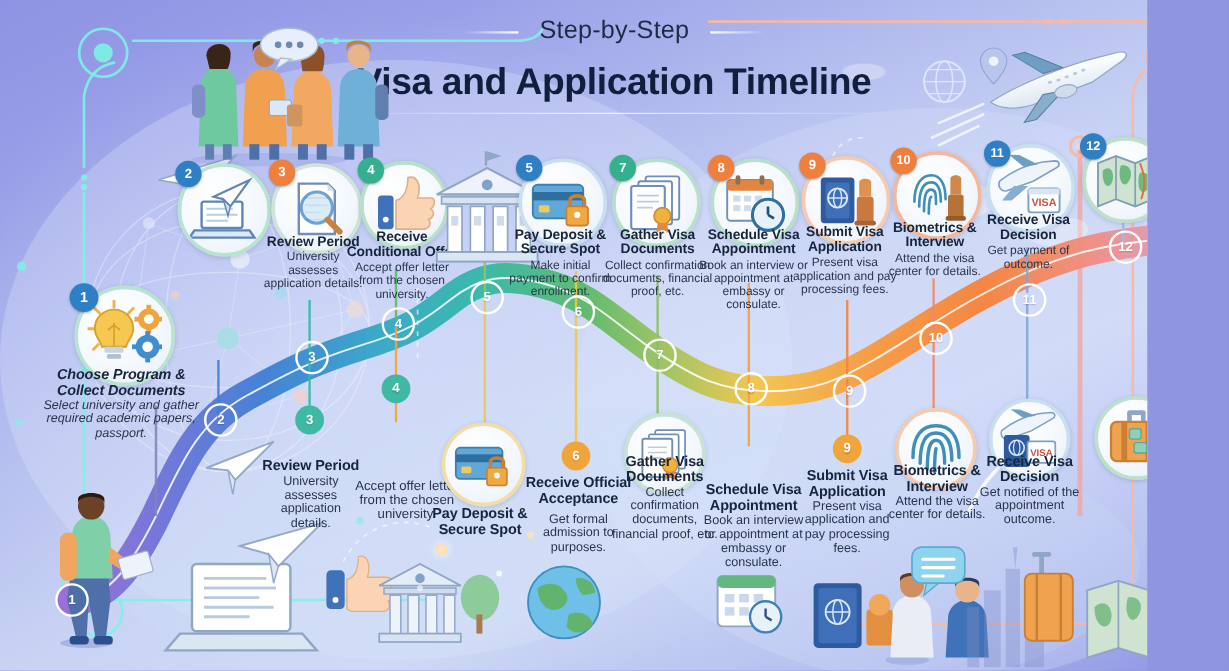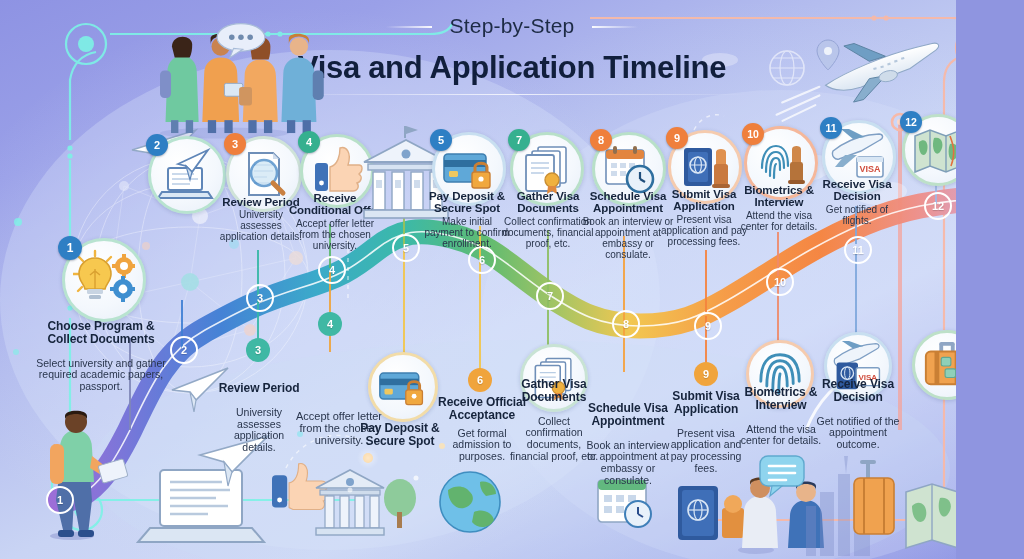--- a/index.html
+++ b/index.html
@@ -21,21 +21,21 @@
   
   .step{position:absolute;text-align:center;}
   .step .ttl{
     font-weight:bold;color:#16243c;line-height:1.08;
     letter-spacing:-.1px;
   }
   .step .desc{color:#29354c;line-height:1.1;}
   .top .ttl{font-size:11.5px;}
   .top .desc{font-size:10px;margin-top:1px;}
   .bot .ttl{font-size:12px;}
-  .bot .desc{font-size:10.5px;margin-top:12px;}
+  .bot .desc{font-size:10.5px;margin-top:1px;}
 
   
   .med{
     position:absolute;border-radius:50%;
     background:radial-gradient(circle at 38% 32%, #ffffff 0%, #f4f8fd 58%, #e7eef8 100%);
     box-shadow:0 1px 4px rgba(40,60,110,.20);
     display:flex;align-items:center;justify-content:center;
     overflow:hidden;
   }
   .med::after{
@@ -703,21 +703,21 @@
       <rect x="26" y="28" width="26" height="20" rx="2.4" fill="#ffffff" stroke="#7f9fc4" stroke-width="1.6"></rect>
       <rect x="26" y="28" width="26" height="5" fill="#d8e6f4"></rect>
       <text x="39" y="43" font-family="'Liberation Sans',sans-serif" font-size="9" font-weight="bold" fill="#d04f3f" text-anchor="middle">VISA</text>
     </svg>
   </div>
   <div class="badge" style="left:820px;top:117px;width:22px;height:22px;font-size:10.5px;background:#2e7fc4;">
       <span>11</span>
     </div>
   <div class="step top" style="left:814px;top:178px;width:86px;">
     <div class="ttl">Receive Visa Decision</div>
-    <div class="desc">Get notified of flights.</div>
+    <div class="desc">Get payment of outcome.</div>
   </div>
 
   <div class="med" style="left:902px;top:114px;width:66px;height:66px;border:3px solid #bde0c8;">
     <svg width="52" height="52" viewBox="0 0 52 52">
       <path d="M3,12 L18,6 L34,12 L49,6 L49,42 L34,48 L18,42 L3,48 Z" fill="#cfe3d0" stroke="#7f9fb8" stroke-width="1.6"></path>
       <path d="M18,6 L18,42 M34,12 L34,48" stroke="#7f9fb8" stroke-width="1.4"></path>
       <path d="M7,18 C13,13 17,19 15,27 C13,34 6,32 7,18 Z" fill="#6fb87f"></path>
       <path d="M22,14 C30,12 33,21 28,28 C23,34 19,23 22,14 Z" fill="#6fb87f"></path>
       <path d="M38,20 C46,18 50,28 43,35 C37,40 35,27 38,20 Z" fill="#6fb87f"></path>
       <path d="M38,12 C41,20 44,28 39,42" stroke="#e2703f" stroke-width="1.6" fill="none"></path>
@@ -758,21 +758,21 @@
             <rect x="8" y="18" width="4" height="5"></rect>
             <rect x="-3" y="8" width="5" height="4"></rect>
             <rect x="18" y="8" width="5" height="4"></rect>
           </g>
       </g>
     </svg>
   </div>
   <div class="badge" style="left:58px;top:236px;width:24px;height:24px;font-size:12px;background:#2e7fc4;">
       <span>1</span>
     </div>
-  <div class="step bot" style="left:36px;top:320px;width:130px;">
+  <div class="step bot" style="left:36px;top:306px;width:130px;font-style:italic;">
     <div class="ttl">Choose Program &amp; Collect Documents</div>
     <div class="desc">Select university and gather required academic papers, passport.</div>
   </div>
 
   <div class="step bot" style="left:216px;top:382px;width:86px;">
     <div class="ttl">Review Period</div>
     <div class="desc">University assesses application details.</div>
   </div>
 
   <div class="step bot" style="left:296px;top:398px;width:86px;">

